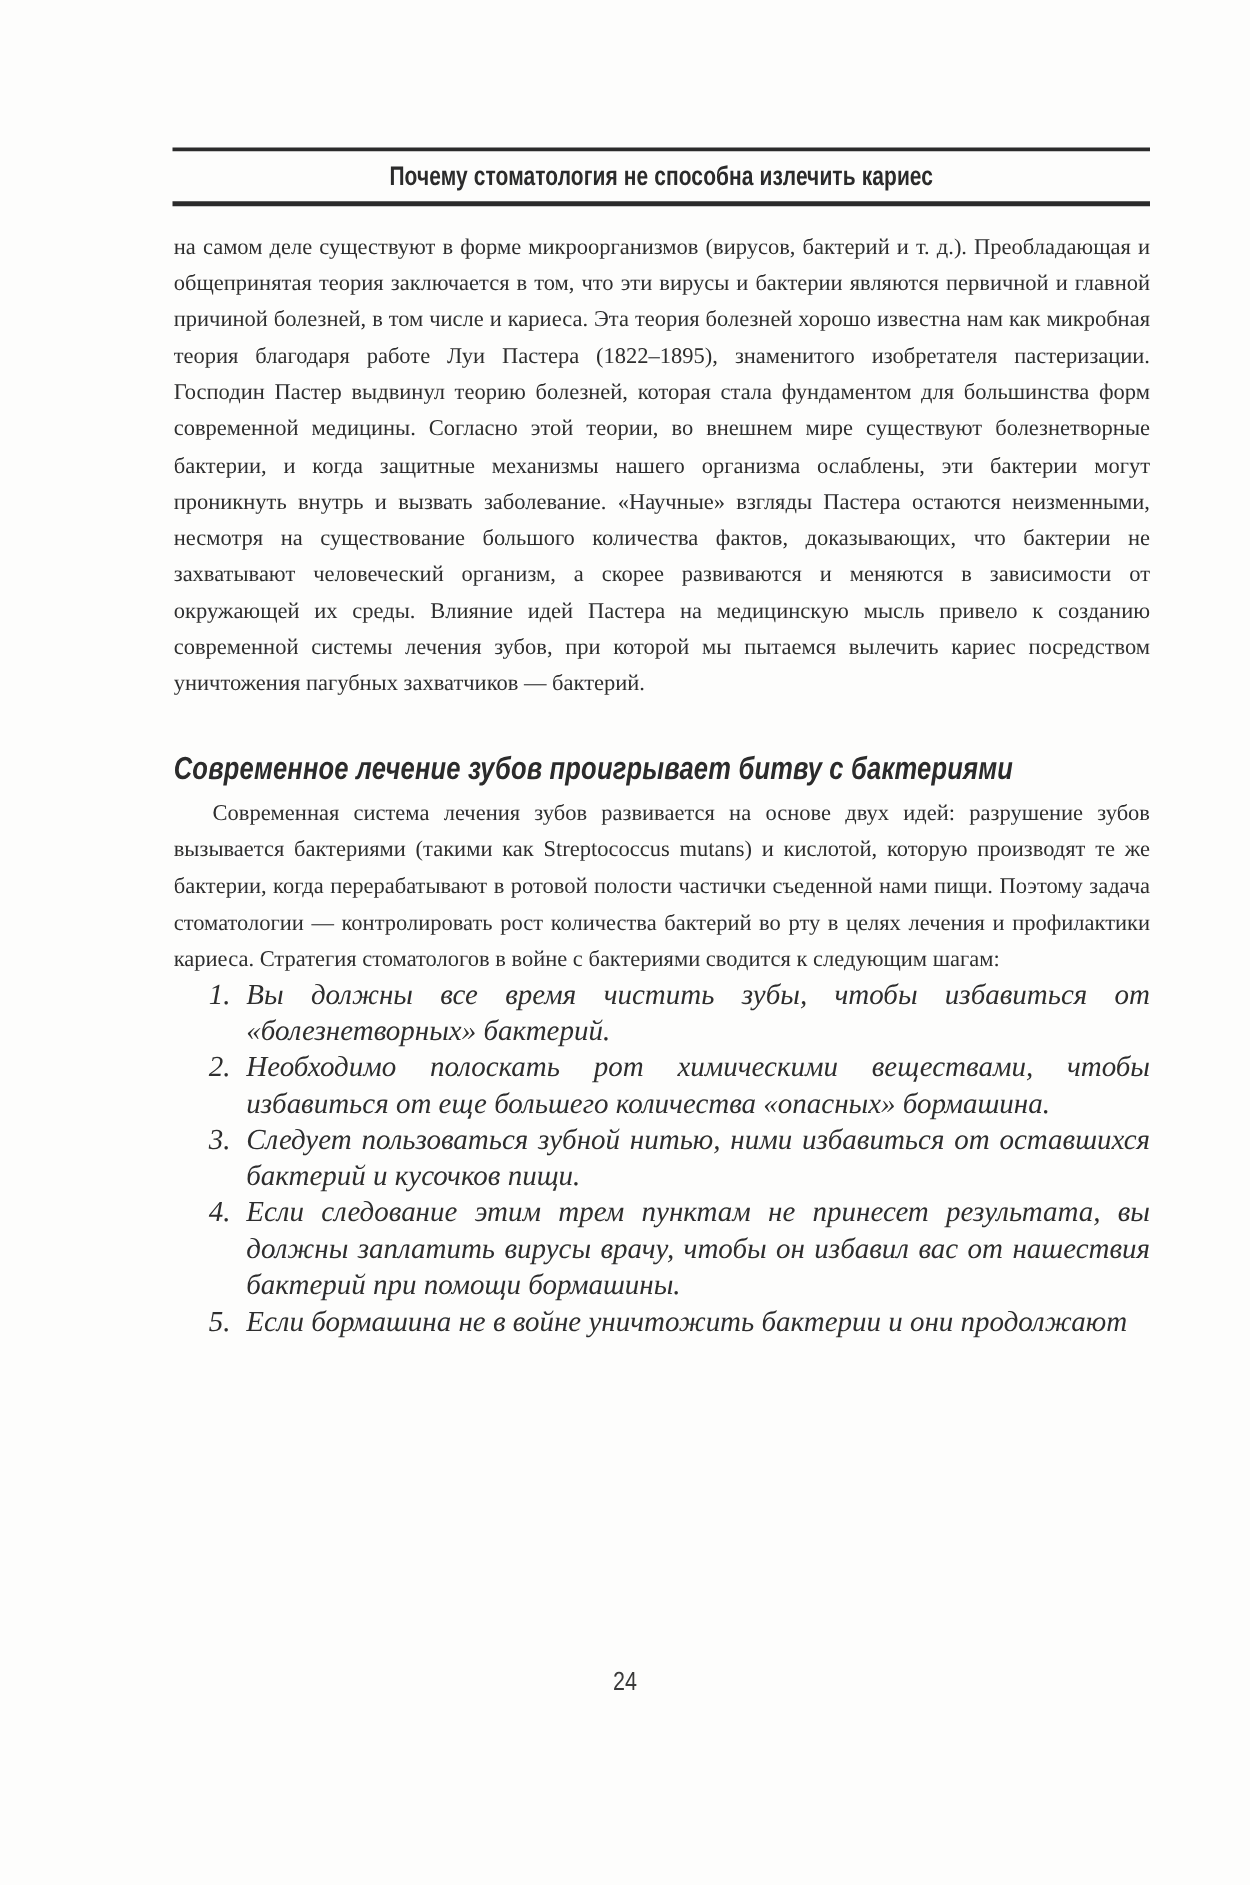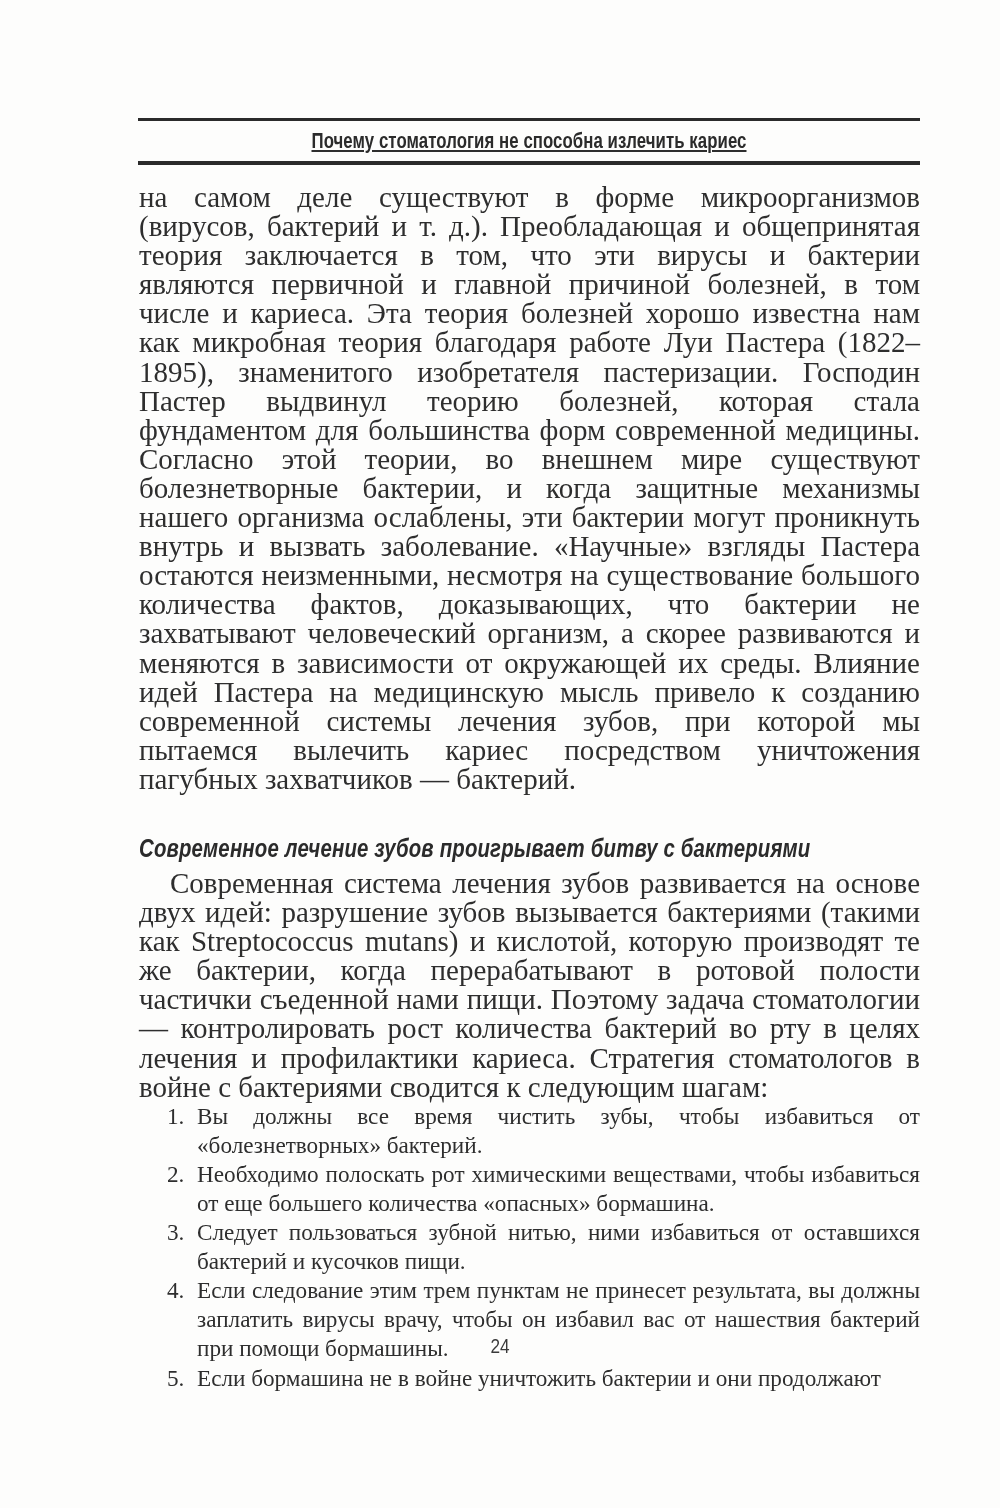--- a/index.html
+++ b/index.html
@@ -21,21 +21,20 @@
     overflow: hidden;
     box-sizing: border-box;
   }
 
   
   .header-block {
     position: absolute;
     left: 138px;
     top: 118px;
     width: 782px;
-    text-decoration: underline;
   }
   .rule {
     width: 100%;
     background: #2b2b2b;
   }
   .rule-top { height: 3px; }
   .rule-bottom { height: 4px; }
   .header-title {
     font-family: "Liberation Sans Narrow", "Liberation Sans", "DejaVu Sans", sans-serif;
     font-weight: 700;
@@ -52,21 +51,21 @@
   
   .column {
     position: absolute;
     left: 139px;
     top: 183px;
     width: 781px;
   }
 
   p.body {
     margin: 0;
-    font-size: 29px;
+    font-size: 18px;
     line-height: 29.1px;
     text-align: justify;
     text-justify: inter-word;
     text-indent: 0;
     hyphens: manual;
     color: #2e2e2e;
   }
   p.body.indent {
     text-indent: 31px;
   }
@@ -84,20 +83,21 @@
     white-space: nowrap;
     letter-spacing: 0.2px;
   }
 
   
   ol.steps {
     margin: 0;
     padding: 0;
     list-style: none;
     counter-reset: step;
+    font-style: italic;
   }
   ol.steps li {
     position: relative;
     counter-increment: step;
     font-size: 23.2px;
     line-height: 29.1px;
     text-align: justify;
     padding-left: 58px;
     margin: 0;
     color: #2e2e2e;

